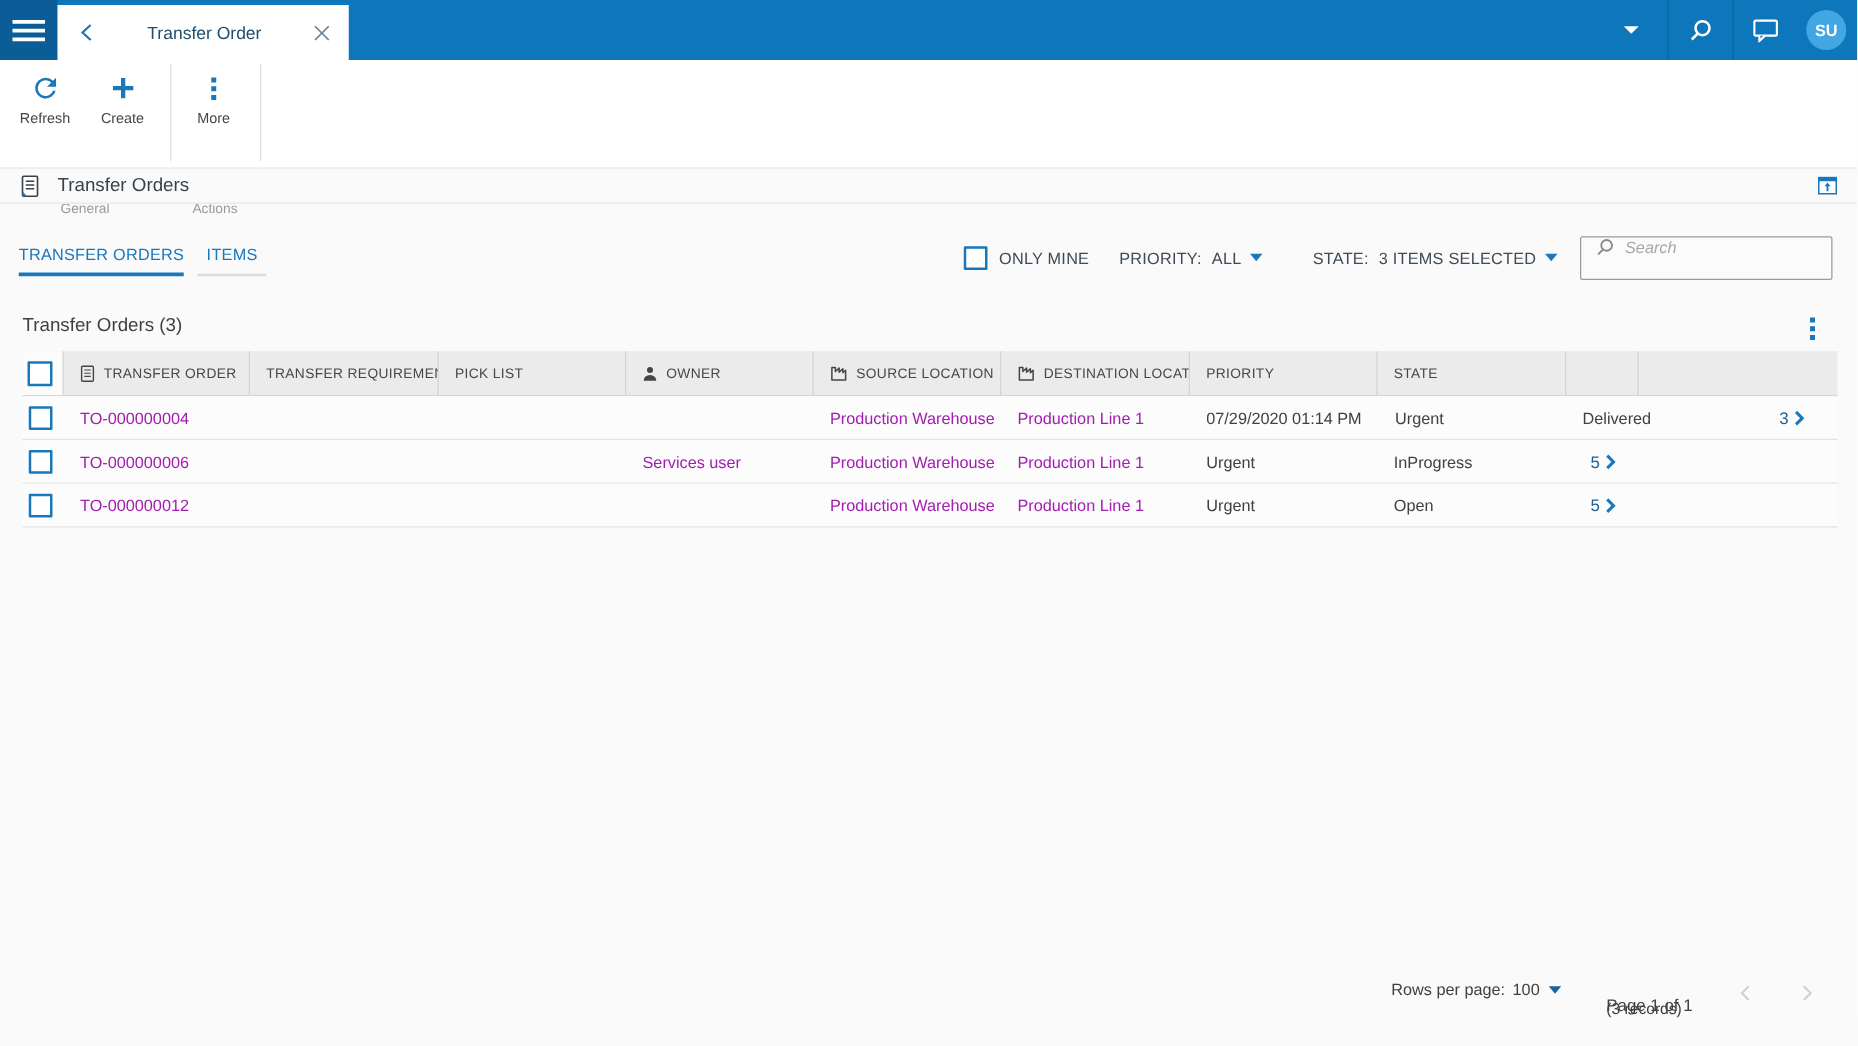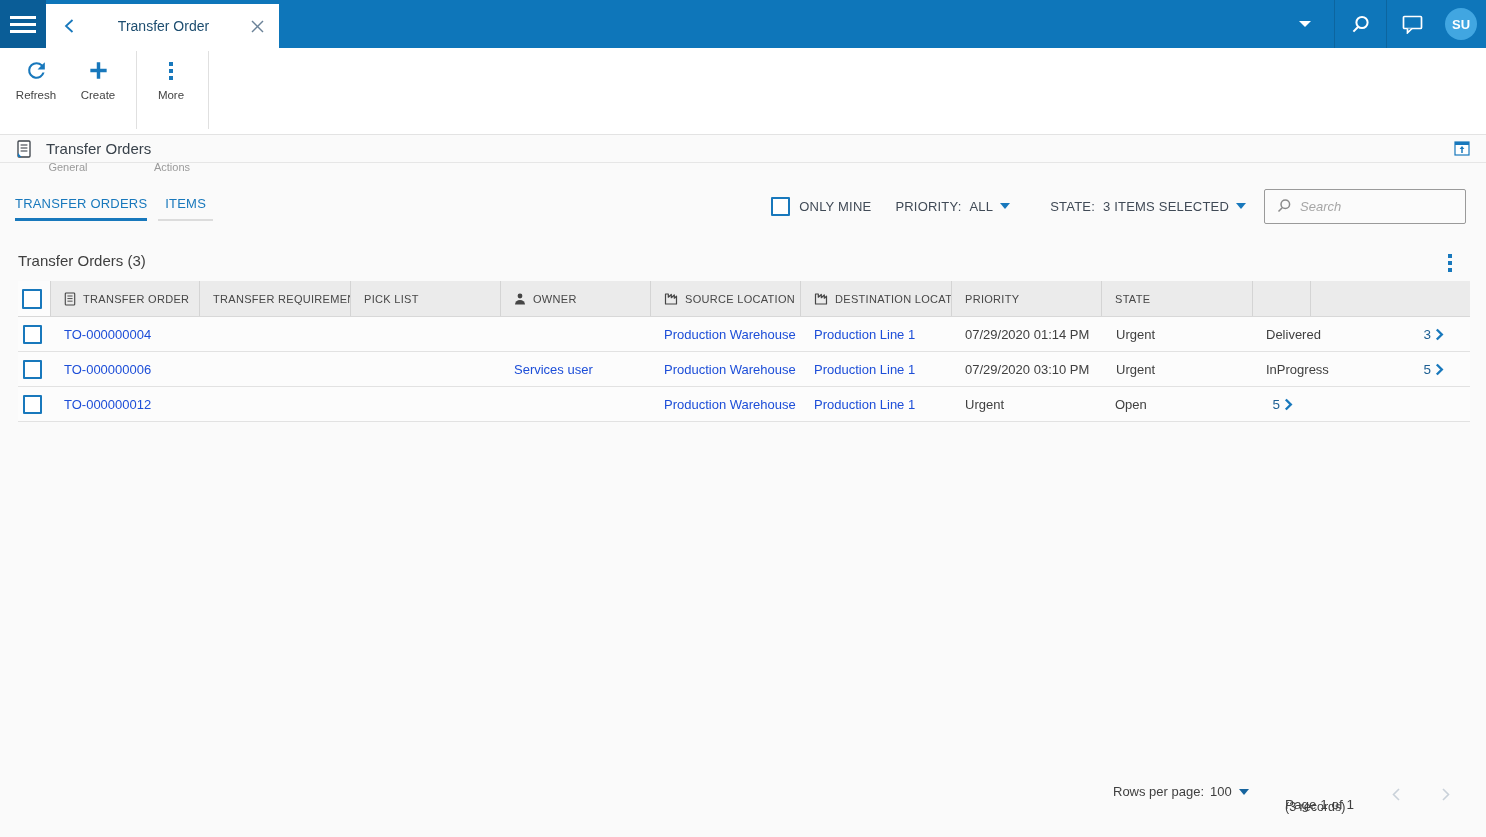--- a/index.html
+++ b/index.html
@@ -48,39 +48,39 @@
   .vtab.active { padding:0 0 7px 0; border-bottom:3px solid #1878bc; }
 
   .filters { position:absolute; top:188px; right:20px; height:36px; display:flex; align-items:center; }
   .checkbox { width:19px; height:19px; border:2px solid #1878bc; background:#fff; border-radius:1px; cursor:pointer; flex:0 0 auto; }
   .flt-label { font-size:13px; color:#404a56; margin-left:9px; letter-spacing:0.2px; white-space:nowrap; }
   .flt-group { display:flex; align-items:center; cursor:pointer; white-space:nowrap; }
   .flt-group .lab { font-size:13px; color:#404a56; letter-spacing:0.2px; }
   .flt-group .val { font-size:13px; color:#404a56; margin-left:8px; letter-spacing:0.2px; }
   .caret-down-blue { width:0; height:0; border-left:5px solid transparent; border-right:5px solid transparent; border-top:6px solid #1878bc; margin-left:7px; }
   .gap24 { width:24px; } .gap40 { width:40px; } .gap18 { width:18px; }
-  .searchbox { width:202px; height:35px; border:1px solid #9a9a9a; background:#fbfbfb; border-radius:2px; display:flex; align-items:center; padding:0 8px 0 11px; }
+  .searchbox { width:202px; height:35px; border:1px solid #9a9a9a; background:#fbfbfb; border-radius:2px; display:flex; align-items:flex-start; padding:0 8px 0 11px; }
   .searchbox input { border:none; outline:none; background:transparent; flex:1; font-family:"Liberation Sans", sans-serif; font-size:13px; color:#404040; margin-left:8px; min-width:0; }
   .searchbox input::placeholder { color:#a6a6a6; font-style:italic; }
 
   
   .grid-title { position:absolute; top:252px; left:18px; font-size:15px; color:#3f3f3f; }
   .grid-kebab { position:absolute; top:252px; left:1440px; width:20px; height:22px; display:flex; flex-direction:column; align-items:center; justify-content:center; gap:3px; cursor:pointer; }
   .grid-kebab i { width:4px; height:4px; background:#1878bc; display:block; }
 
   .table { position:absolute; top:281px; left:18px; width:1452px; }
   .thead { display:flex; height:36px; background:#ebebeb; border-bottom:1px solid #d8d8d8; }
   .th { display:flex; align-items:center; padding-left:13px; font-size:11px; color:#474747; letter-spacing:0.3px; border-right:1px solid #d4d4d4; white-space:nowrap; overflow:hidden; cursor:pointer; }
   .th .hicon { margin-right:7px; display:flex; align-items:center; flex:0 0 auto; }
   .th.cbh { background:#fcfcfc; padding-left:4px; cursor:default; }
   .th.last { border-right:none; cursor:default; }
   .trow { display:flex; height:35px; background:#fcfcfc; border-bottom:1px solid #e2e2e2; }
   .td { display:flex; align-items:center; padding-left:13px; font-size:13px; color:#404040; white-space:nowrap; overflow:hidden; }
   .td.cb { padding-left:5px; }
-  .td.link { color:#1d4ed8; cursor:pointer; }
+  .td.link { color:#a21caf; cursor:pointer; }
   .td.count { justify-content:flex-end; padding-right:18px; cursor:pointer; }
   .td.count .cnt { color:#1d5f93; font-size:13.5px; margin-right:4px; }
   .c0{width:33px;} .c1{width:149px;} .c2{width:151px;} .c3{width:150px;} .c4{width:150px;}
   .c5{width:150px;} .c6{width:151px;} .c7{width:151px;} .c8{width:150px;} .c9{width:151px;}
   .c10{width:58px;} .c11{width:8px; padding-left:0;}
 
   
   .rpp { position:absolute; left:1113px; top:784px; font-size:13px; color:#404040; display:flex; align-items:center; cursor:pointer; }
   .rpp .v { margin-left:6px; }
   .rpp .caret-down-blue { border-top-color:#16649e; }
@@ -309,21 +309,20 @@
     <div class="trow">
       <div class="td c0 cb">
           <span class="checkbox"></span>
         </div>
       <div class="td c1 link">TO-000000006</div>
       <div class="td c2"></div>
       <div class="td c3"></div>
       <div class="td c4 link">Services user</div>
       <div class="td c5 link">Production Warehouse</div>
       <div class="td c6 link">Production Line 1</div>
-      <div class="td c7">07/29/2020 03:10 PM</div>
       <div class="td c8">Urgent</div>
       <div class="td c9">InProgress</div>
       <div class="td c10 count">
         <span class="cnt">5</span>
         <svg width="9" height="13" viewBox="0 0 9 13">
             <polyline points="1.8,1.5 6.8,6.5 1.8,11.5" fill="none" stroke="#1878bc" stroke-width="2.4"></polyline>
           </svg>
       </div>
       <div class="td c11"></div>
     </div>

